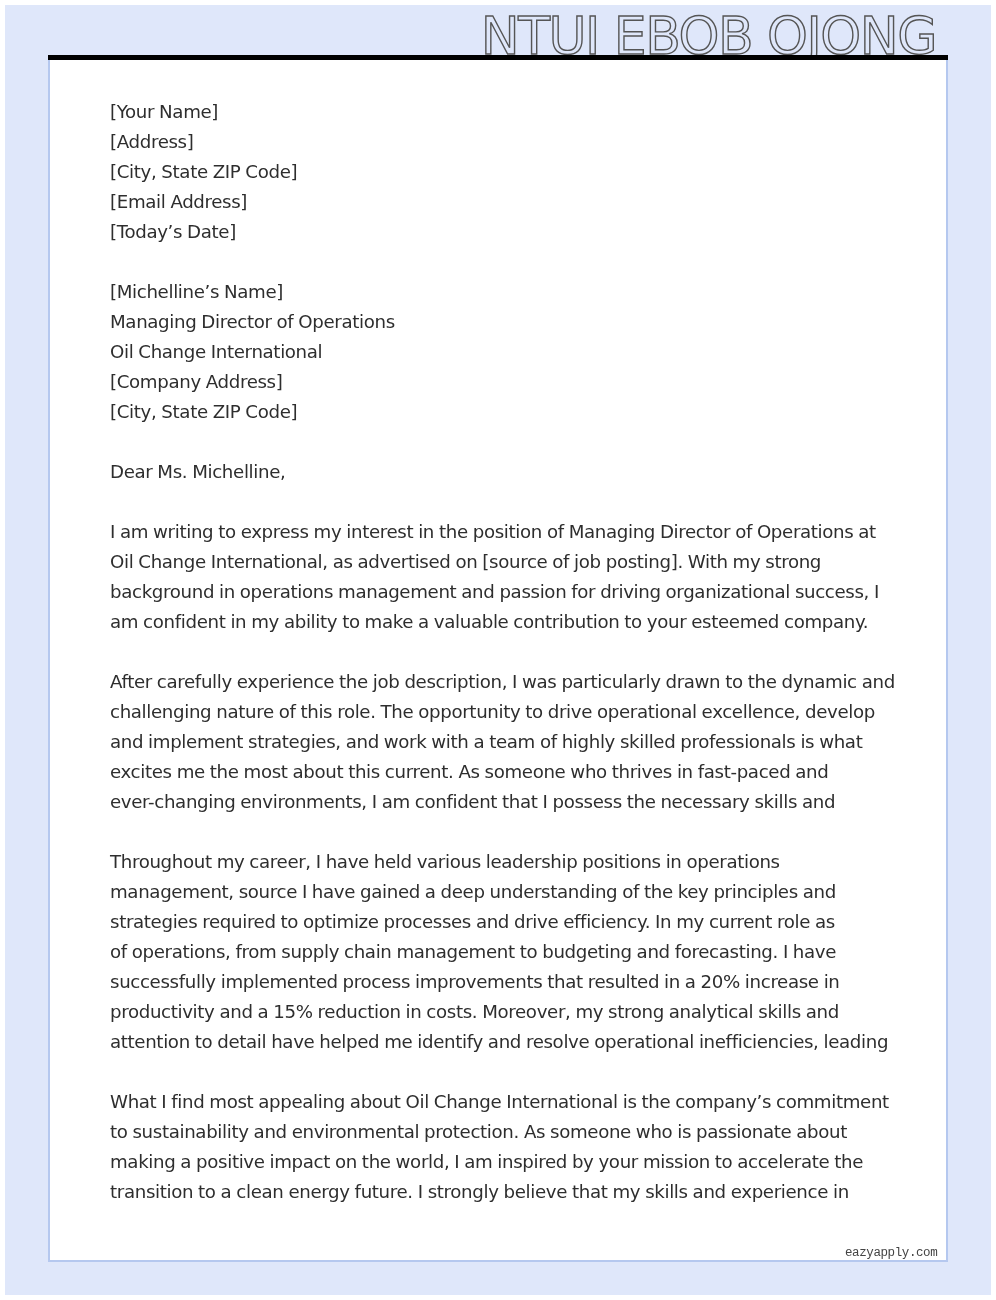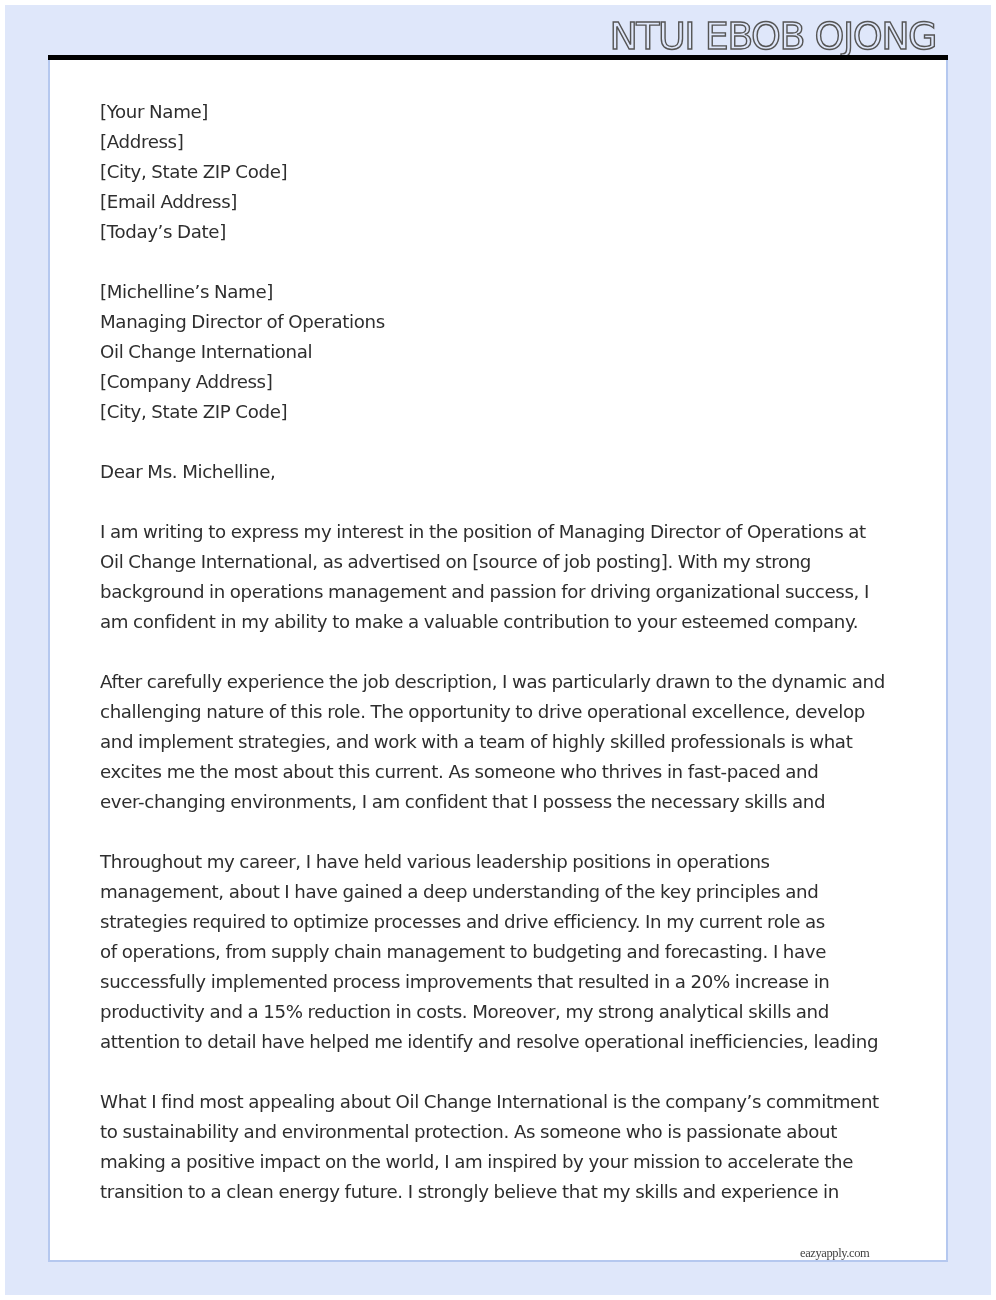--- a/index.html
+++ b/index.html
@@ -20,21 +20,21 @@
     top: 5px;
     width: 986px;
     height: 1290px;
     background: #dfe7fa;
   }
   .name-heading {
     position: absolute;
     right: 60px;
     top: 12px;
     font-family: "DejaVu Sans", sans-serif;
-    font-size: 38px;
+    font-size: 52px;
     letter-spacing: -1.5px;
     line-height: 48px;
     color: #dfe7fa;
     -webkit-text-stroke: 1.4px #555555;
     white-space: nowrap;
   }
   .top-rule {
     position: absolute;
     left: 48px;
     top: 55px;
@@ -62,30 +62,31 @@
     font-size: 18.2px;
     line-height: 30px;
     color: #2e2e2e;
     letter-spacing: -0.35px;
     word-spacing: -0.5px;
   }
   .letter .line {
     display: block;
     white-space: nowrap;
     height: 30px;
+    margin-left: 10px;
   }
   .letter .gap {
     display: block;
     height: 30px;
   }
   .watermark {
     position: absolute;
-    left: 800px;
+    left: 845px;
     top: 1246px;
-    font-family: Liberation Serif, serif;
+    font-family: Liberation Mono, monospace;
     font-size: 12.5px;
     color: #444444;
     letter-spacing: -0.4px;
     white-space: nowrap;
   }
 </style>
 </head>
 <body>
 
 <div class="backdrop"></div>
@@ -136,21 +137,21 @@
     <span class="line">challenging nature of this role. The opportunity to drive operational excellence, develop</span>
     <span class="line">and implement strategies, and work with a team of highly skilled professionals is what</span>
     <span class="line">excites me the most about this current. As someone who thrives in fast-paced and</span>
     <span class="line">ever-changing environments, I am confident that I possess the necessary skills and</span>
   </div>
 
   <span class="gap"></span>
 
   <div>
     <span class="line">Throughout my career, I have held various leadership positions in operations</span>
-    <span class="line">management, about I have gained a deep understanding of the key principles and</span>
+    <span class="line">management, source I have gained a deep understanding of the key principles and</span>
     <span class="line">strategies required to optimize processes and drive efficiency. In my current role as</span>
     <span class="line">of operations, from supply chain management to budgeting and forecasting. I have</span>
     <span class="line">successfully implemented process improvements that resulted in a 20% increase in</span>
     <span class="line">productivity and a 15% reduction in costs. Moreover, my strong analytical skills and</span>
     <span class="line">attention to detail have helped me identify and resolve operational inefficiencies, leading</span>
   </div>
 
   <span class="gap"></span>
 
   <div>

